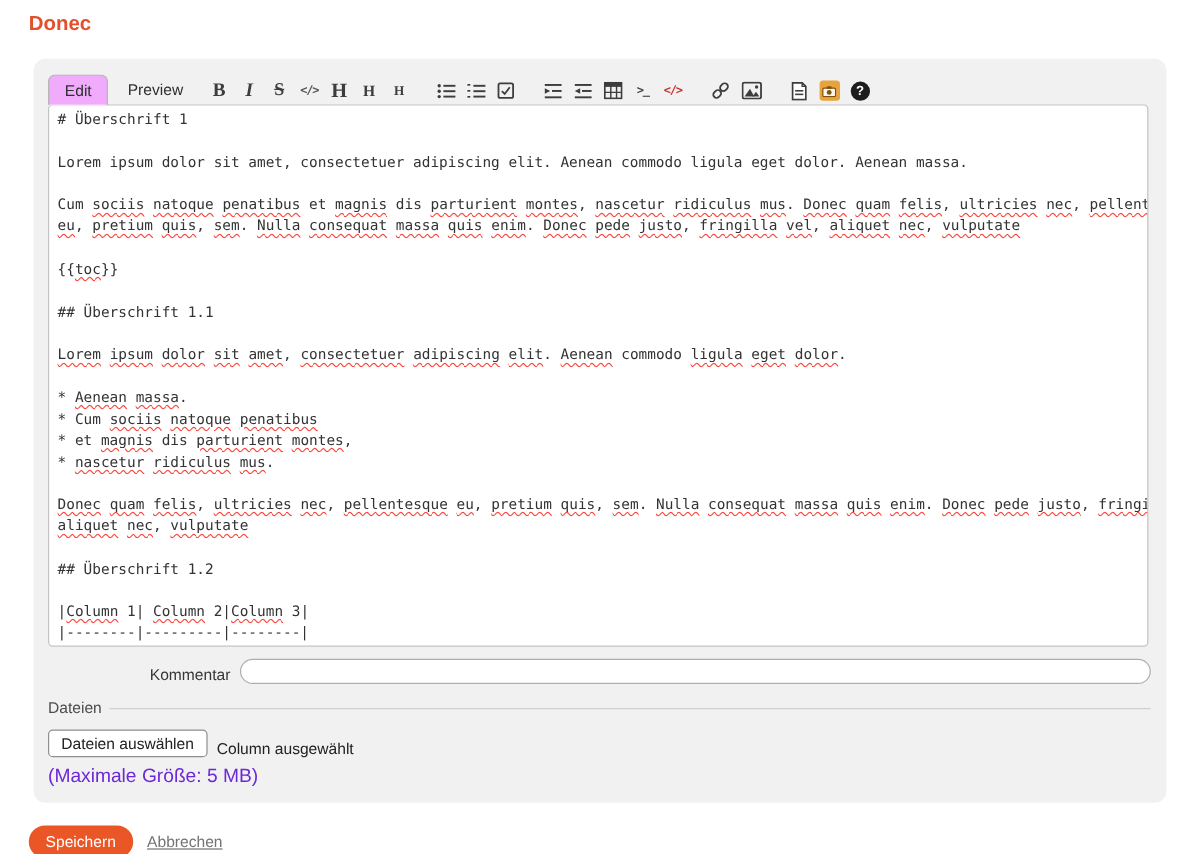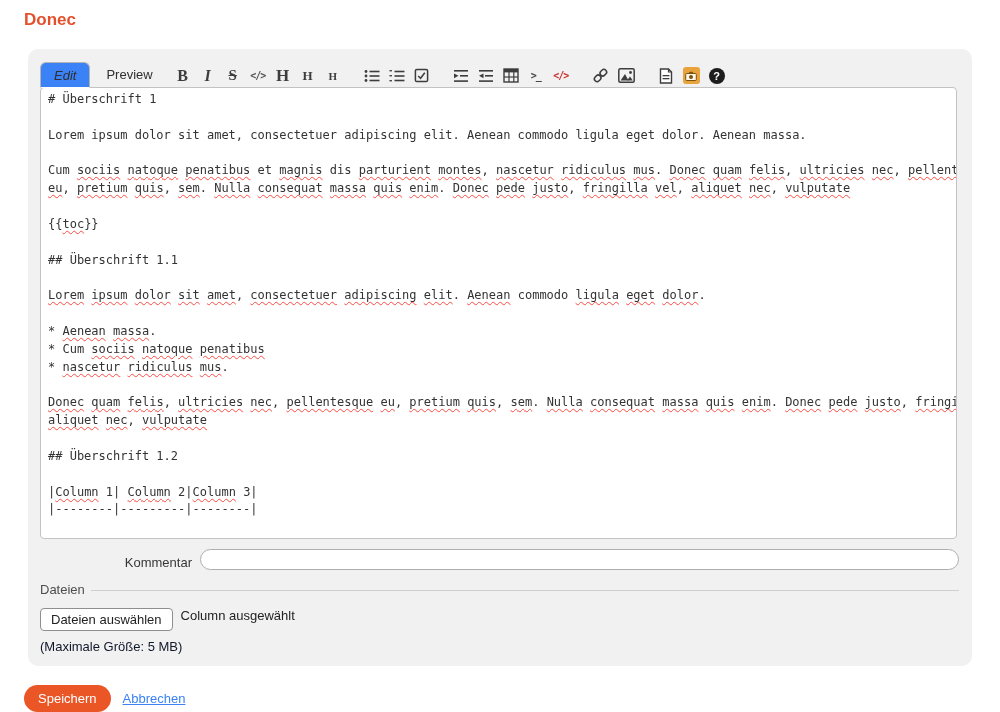--- a/index.html
+++ b/index.html
@@ -17,22 +17,22 @@
     background:#f1f1f1; border-radius:10px;
     padding:12px 13px 12px 12px;
   }
   
   .tabbar {
     display:flex; align-items:flex-end;
     height:27px; margin-bottom:-1px; position:relative; z-index:2;
   }
   .tab { font-size:13px; color:#2f2f2f; cursor:pointer; }
   .tab.active {
-    background:#3b82f6; border:1px solid #b5b5b5; border-bottom:1px solid #fdfdfd;
-    border-radius:6px 6px 0 0; padding:5px 13px 4px 13px; position:relative; z-index:3;font-style:italic;
+    background:#f0abfc; border:1px solid #b5b5b5; border-bottom:1px solid #fdfdfd;
+    border-radius:6px 6px 0 0; padding:5px 13px 4px 13px; position:relative; z-index:3;
   }
   .tab.inactive { padding:5px 16px 6px 16px; }
   .jstoolbar {
     display:flex; align-items:center; gap:9px; margin-left:6px; padding-bottom:4px;
   }
   .jicon {
     min-width:16px; height:17px; display:flex; align-items:center; justify-content:center;
     cursor:pointer; color:#3d3d3d; user-select:none;
   }
   .glyph-serif { font-family:"Liberation Serif", serif; font-weight:600; }
@@ -75,37 +75,37 @@
     width:160px; text-align:right; padding-right:8px; font-size:13px; color:#363636;
   }
   .comment-input {
     flex:1; height:21px; background:#fff; border:1px solid #aeaeae; border-radius:11px;
     outline:none; padding:0 10px; font-size:13px; font-family:"Liberation Sans",sans-serif;
   }
   
   .fieldset-legend { display:flex; align-items:center; margin-top:12px;justify-content:space-between; }
   .legend-text { font-size:13px; color:#4d4d4d; padding-right:6px; }
   .legend-line { flex:1; border-top:1px solid #cfcfcf; height:0; margin-top:1px; }
-  .file-row { display:flex; align-items:flex-start; margin-top:11px; }
+  .file-row { display:flex; align-items:flex-end; margin-top:11px; }
   .file-button {
     background:#ffffff; border:1px solid #8f8f8f; border-radius:4px;
     font-size:13px; color:#222; padding:3px 10px; cursor:pointer;
     font-family:"Liberation Sans",sans-serif;
   }
   .file-status { font-size:13px; color:#222; margin-left:8px; }
-  .file-hint { font-size:13px; color:#0f172a; margin-top:8px; }
+  .file-hint { font-size:16px; color:#6d28d9; margin-top:8px; }
   
   .actions { display:flex; align-items:center; margin:19px 0 0 24px; }
   .save-btn {
     background:#eb5627; color:#ffffff; border:none; border-radius:14px;
     font-size:13px; padding:6px 14px; cursor:pointer;
     font-family:Liberation Sans, sans-serif;
   }
   .cancel-link {
-    margin-left:12px; font-size:13px; color:#3b82f6;
+    margin-left:12px; font-size:13px; color:#737373;
     text-decoration:underline; cursor:pointer;
   }
 </style>
 </head>
 <body>
 
 <h1 class="page-title">Donec</h1>
 
 <div class="box">
 
@@ -230,20 +230,21 @@
       <div class="ta-line"><span class="bad">eu</span><span>, </span><span class="bad">pretium</span><span> </span><span class="bad">quis</span><span>, </span><span class="bad">sem</span><span>. </span><span class="bad">Nulla</span><span> </span><span class="bad">consequat</span><span> </span><span class="bad">massa</span><span> </span><span class="bad">quis</span><span> </span><span class="bad">enim</span><span>. </span><span class="bad">Donec</span><span> </span><span class="bad">pede</span><span> </span><span class="bad">justo</span><span>, </span><span class="bad">fringilla</span><span> </span><span class="bad">vel</span><span>, </span><span class="bad">aliquet</span><span> </span><span class="bad">nec</span><span>, </span><span class="bad">vulputate</span></div>
       <div class="ta-line"></div>
       <div class="ta-line"><span>{{</span><span class="bad">toc</span><span>}}</span></div>
       <div class="ta-line"></div>
       <div class="ta-line"><span>## Überschrift 1.1</span></div>
       <div class="ta-line"></div>
       <div class="ta-line"><span class="bad">Lorem</span><span> </span><span class="bad">ipsum</span><span> </span><span class="bad">dolor</span><span> </span><span class="bad">sit</span><span> </span><span class="bad">amet</span><span>, </span><span class="bad">consectetuer</span><span> </span><span class="bad">adipiscing</span><span> </span><span class="bad">elit</span><span>. </span><span class="bad">Aenean</span><span> commodo </span><span class="bad">ligula</span><span> </span><span class="bad">eget</span><span> </span><span class="bad">dolor</span><span>.</span></div>
       <div class="ta-line"></div>
       <div class="ta-line"><span>* </span><span class="bad">Aenean</span><span> </span><span class="bad">massa</span><span>.</span></div>
       <div class="ta-line"><span>* Cum </span><span class="bad">sociis</span><span> </span><span class="bad">natoque</span><span> </span><span class="bad">penatibus</span></div>
+      <div class="ta-line"><span>* et </span><span class="bad">magnis</span><span> dis </span><span class="bad">parturient</span><span> </span><span class="bad">montes</span><span>,</span></div>
       <div class="ta-line"><span>* </span><span class="bad">nascetur</span><span> </span><span class="bad">ridiculus</span><span> </span><span class="bad">mus</span><span>.</span></div>
       <div class="ta-line"></div>
       <div class="ta-line"><span class="bad">Donec</span><span> </span><span class="bad">quam</span><span> </span><span class="bad">felis</span><span>, </span><span class="bad">ultricies</span><span> </span><span class="bad">nec</span><span>, </span><span class="bad">pellentesque</span><span> </span><span class="bad">eu</span><span>, </span><span class="bad">pretium</span><span> </span><span class="bad">quis</span><span>, </span><span class="bad">sem</span><span>. </span><span class="bad">Nulla</span><span> </span><span class="bad">consequat</span><span> </span><span class="bad">massa</span><span> </span><span class="bad">quis</span><span> </span><span class="bad">enim</span><span>. </span><span class="bad">Donec</span><span> </span><span class="bad">pede</span><span> </span><span class="bad">justo</span><span>, </span><span class="bad">fringilla</span></div>
       <div class="ta-line"><span class="bad">aliquet</span><span> </span><span class="bad">nec</span><span>, </span><span class="bad">vulputate</span></div>
       <div class="ta-line"></div>
       <div class="ta-line"><span>## Überschrift 1.2</span></div>
       <div class="ta-line"></div>
       <div class="ta-line"><span>|</span><span class="bad">Column</span><span> 1| </span><span class="bad">Column</span><span> 2|</span><span class="bad">Column</span><span> 3|</span></div>
       <div class="ta-line"><span>|--------|---------|--------|</span></div>
     </div>

